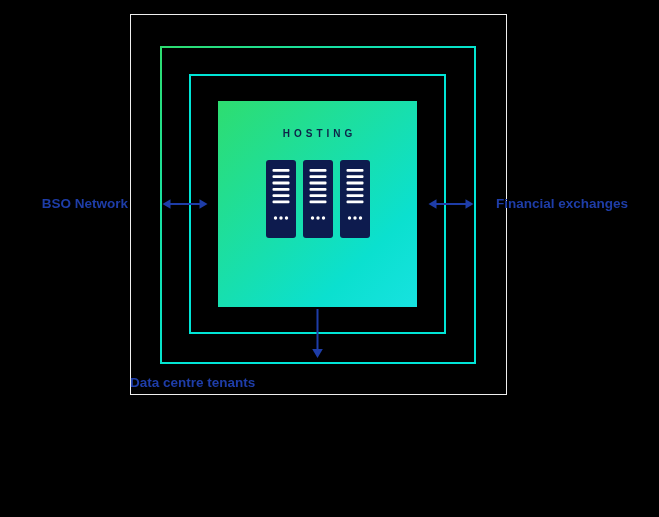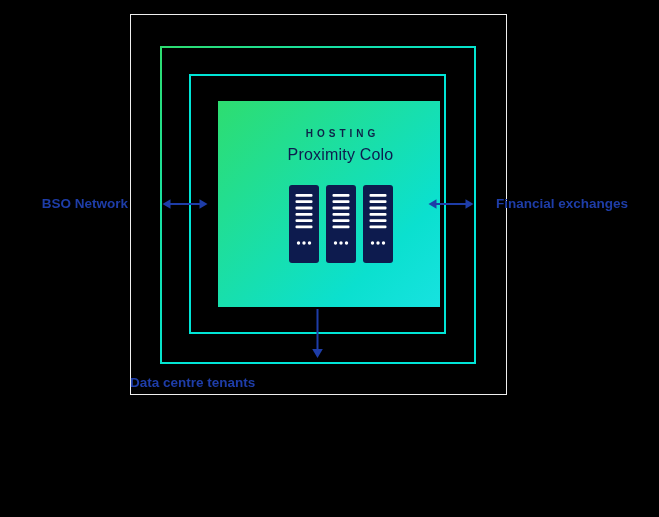--- a/index.html
+++ b/index.html
@@ -38,21 +38,20 @@
     box-sizing: border-box;
   }
   .hosting-panel {
     position: absolute;
     left: 218px; top: 101px;
     width: 199px; height: 206px;
     background: linear-gradient(135deg, #2edd70 0%, #0be0cf 75%, #17e2e0 100%);
     display: flex;
     flex-direction: column;
     align-items: center;
-    padding-left: 23px;
   }
   .hosting-label {
     margin-top: 27px;
     font-size: 10px;
     letter-spacing: 4px;
     text-indent: 4px; 
     color: #0e2248;
     font-weight: 600;
   }
   .panel-title {
@@ -97,21 +96,20 @@
 <body>
 
 <div class="stage">
 
   <div class="outer-frame"></div>
   <div class="middle-ring"></div>
   <div class="inner-ring"></div>
 
   <div class="hosting-panel">
     <div class="hosting-label">HOSTING</div>
-    <div class="panel-title">Proximity Colo</div>
     <div class="racks">
       <svg width="30" height="78" viewBox="0 0 30 78">
         <rect x="0" y="0" width="30" height="78" rx="3" fill="#0d1b4e"></rect>
         <g fill="#ffffff">
           <rect x="6.5" y="9" width="17" height="2.8" rx="1"></rect>
           <rect x="6.5" y="15.3" width="17" height="2.8" rx="1"></rect>
           <rect x="6.5" y="21.6" width="17" height="2.8" rx="1"></rect>
           <rect x="6.5" y="27.9" width="17" height="2.8" rx="1"></rect>
           <rect x="6.5" y="34.2" width="17" height="2.8" rx="1"></rect>
           <rect x="6.5" y="40.5" width="17" height="2.8" rx="1"></rect>

